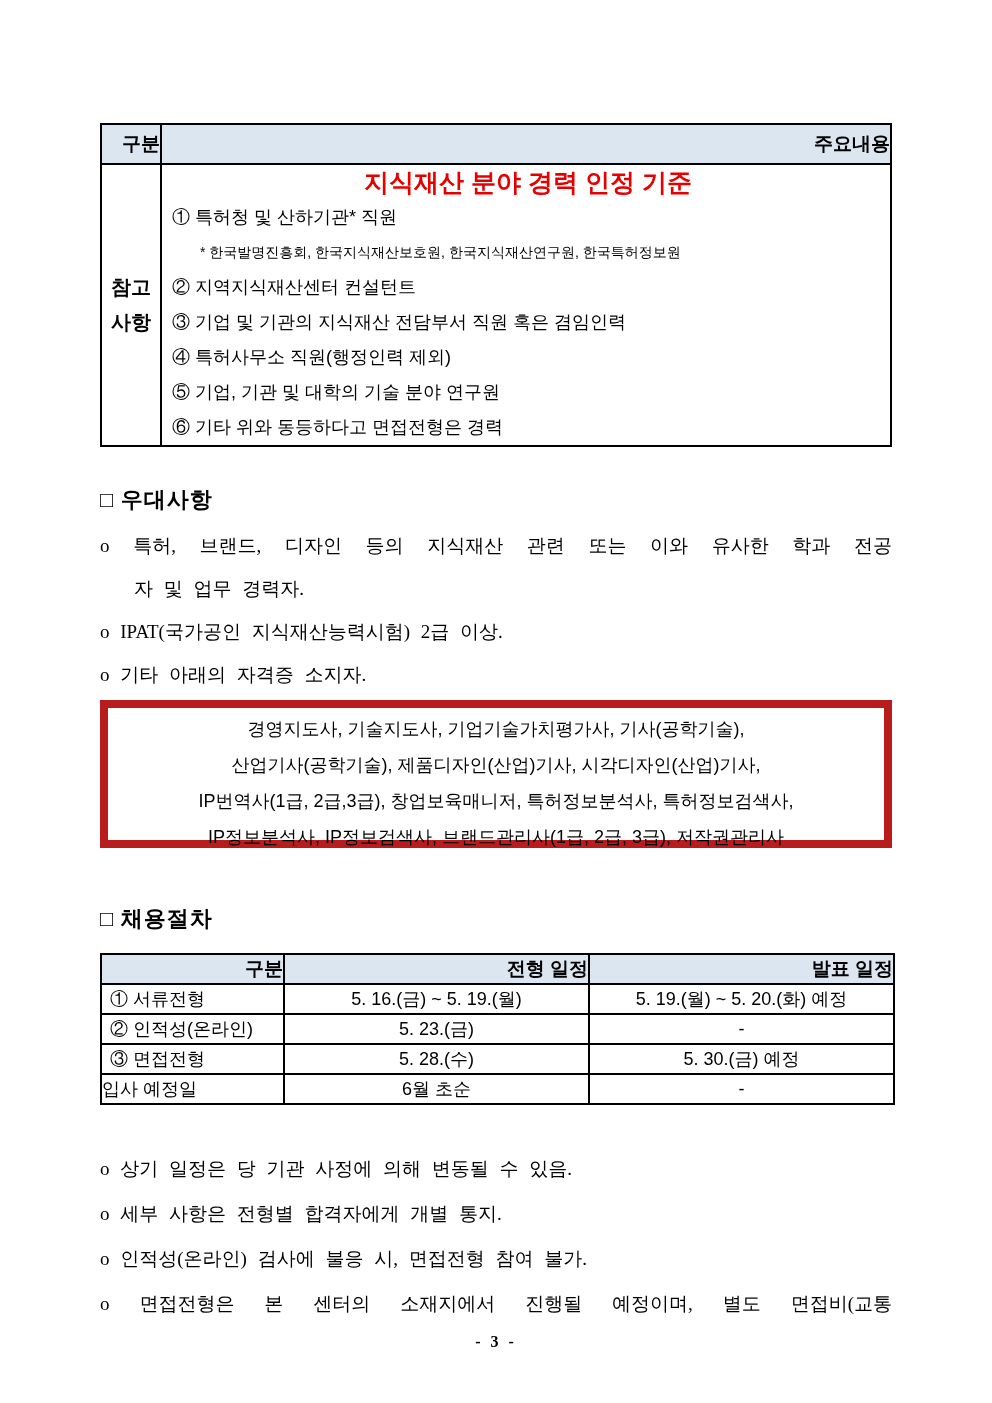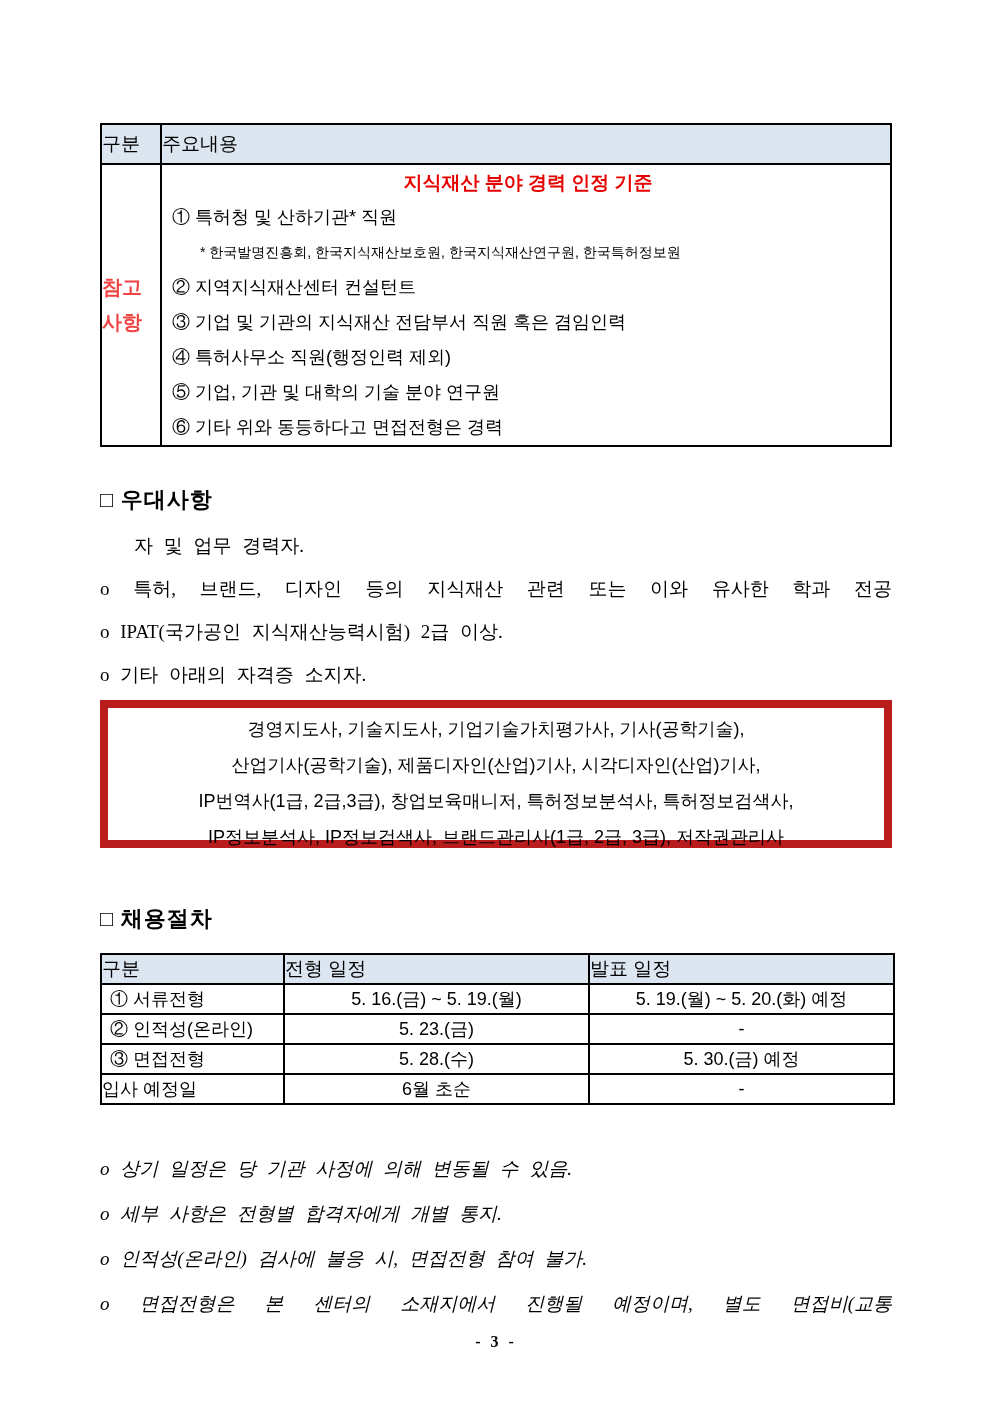--- a/index.html
+++ b/index.html
@@ -21,46 +21,46 @@
     table-layout: fixed;
     width: 792px;
     font-family: "Liberation Sans", sans-serif;
   }
   table.doc-table th, table.doc-table td {
     border: 2px solid #000000;
   }
   table.doc-table th {
     background: #dce6f1;
     font-size: 19px;
-    font-weight: normal;
-    text-align: left;
+    font-weight: bold;
+    text-align: right;
     vertical-align: middle;
     margin-left: 44px;
   }
   #table1 { top: 123px; left: 100px; }
   #table1 th { height: 40px; }
   #table1 .label-cell {
     width: 60px;
-    text-align: left;
+    text-align: center;
     vertical-align: middle;
-    color: #ef4444;
+    color: #000000;
     font-weight: bold;
     font-size: 20px;
     line-height: 35px;
   }
   #table1 .content-cell {
     vertical-align: top;
     padding: 0 6px 0 10px;
   }
   .criteria-title {
     height: 35px; line-height: 35px;
     text-align: center;
     color: #e60000;
     font-weight: bold;
-    font-size: 19px;
+    font-size: 25px;
   }
   .criteria-item {
     height: 35px; line-height: 35px;
     font-size: 18px;
     white-space: nowrap;
   }
   .criteria-item.small {
     font-size: 14px;
     padding-left: 28px;
   }
@@ -114,21 +114,21 @@
     white-space: nowrap;
   }
   #table2 td.row-label { text-align: left; padding-left: 8px; }
   #table2 td.row-label.centered { text-align: left; padding-left: 0; }
   #table2 col.c1 { width: 183px; }
   #table2 col.c2 { width: 305px; }
   #table2 col.c3 { width: 305px; }
 
   
   #notes { top: 1146px; left: 100px; width: 792px; }
-  #notes .bullet-line { line-height: 45px; height: 45px; font-style: italic; }
+  #notes .bullet-line { line-height: 45px; height: 45px; }
   #page-footer {
     top: 1333px; left: 0; width: 992px;
     text-align: center;
     font-size: 16px;
     font-weight: bold;
     letter-spacing: 3px;
   }
 </style>
 </head>
 <body>
@@ -160,22 +160,22 @@
         <div class="criteria-item">⑤ 기업, 기관 및 대학의 기술 분야 연구원</div>
         <div class="criteria-item">⑥ 기타 위와 동등하다고 면접전형은 경력</div>
       </td>
     </tr>
   </tbody>
     </table>
 
   <div class="abs" id="pref">
     <div class="section-heading">□ 우대사항</div>
     <div class="bullets">
+      <div class="bullet-line stretch">o 특허, 브랜드, 디자인 등의 지식재산 관련 또는 이와 유사한 학과 전공</div>
       <div class="bullet-line indent">자 및 업무 경력자.</div>
-      <div class="bullet-line stretch">o 특허, 브랜드, 디자인 등의 지식재산 관련 또는 이와 유사한 학과 전공</div>
       <div class="bullet-line">o IPAT(국가공인 지식재산능력시험) 2급 이상.</div>
       <div class="bullet-line">o 기타 아래의 자격증 소지자.</div>
     </div>
   </div>
 
   <div class="abs" id="cert-box">
     <div class="cert-line">경영지도사, 기술지도사, 기업기술가치평가사, 기사(공학기술),</div>
     <div class="cert-line">산업기사(공학기술), 제품디자인(산업)기사, 시각디자인(산업)기사,</div>
     <div class="cert-line">IP번역사(1급, 2급,3급), 창업보육매니저, 특허정보분석사, 특허정보검색사,</div>
     <div class="cert-line">IP정보분석사, IP정보검색사, 브랜드관리사(1급, 2급, 3급), 저작권관리사</div>

